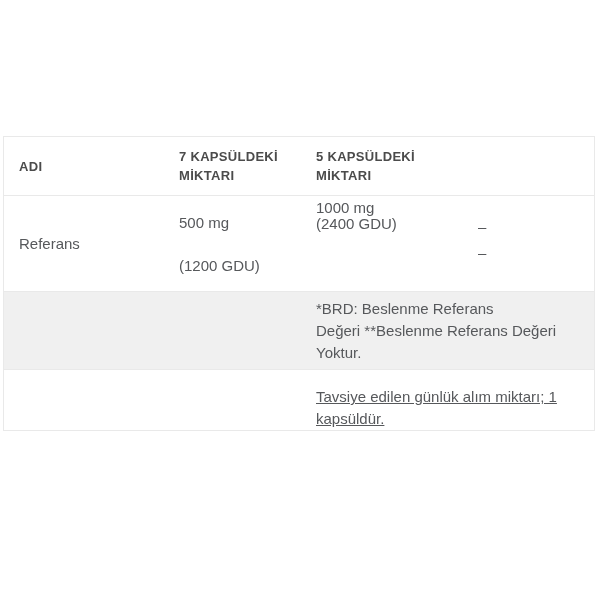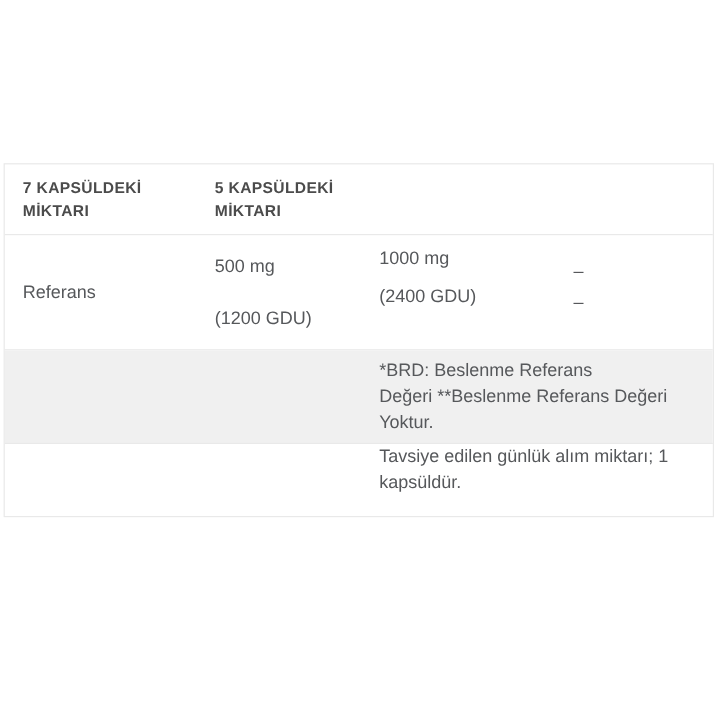--- a/index.html
+++ b/index.html
@@ -42,53 +42,55 @@
     font-size: 13px;
     font-weight: 700;
     letter-spacing: 0.3px;
     line-height: 19px;
     color: var(--header-text);
   }
 
   
   .data-row { height: 96px; align-items: center; font-size: 15px; }
   .amount-1 { line-height: 43px; }
-  .amount-2 { line-height: 32px; align-self: start; padding-top: 4px; }
+  .amount-2 { line-height: 16px; align-self: start; padding-top: 4px; }
   .brd-cell { line-height: 26px; align-self: start; padding-top: 18px; }
 
   
   .note-row {
     display: block;
     padding-left: 312px;
     padding-right: 20px;
   }
   .note-row-brd {
     height: 78px;
     background: var(--note-bg);
     display: flex;
     align-items: center;
   }
   .note-row-serving {
     height: 60px;
     display: flex;
-    align-items: flex-start;
+    align-items: flex-end;
+    text-decoration: underline;
   }
   .note-text {
     font-size: 15px;
     line-height: 22px;
     color: var(--body-text);
   }
 </style>
 </head>
 <body>
 
 <div class="page">
   <div class="supplement-table">
 
     <div class="row header-row">
+      <div class="cell header-cell">ADI</div>
       <div class="cell header-cell pre">7 KAPSÜLDEKİ
 MİKTARI</div>
       <div class="cell header-cell pre">5 KAPSÜLDEKİ
 MİKTARI</div>
     </div>
 
     <div class="row data-row">
       <div class="cell">Referans</div>
       <div class="cell amount-1 pre">500 mg
 (1200 GDU)</div>

